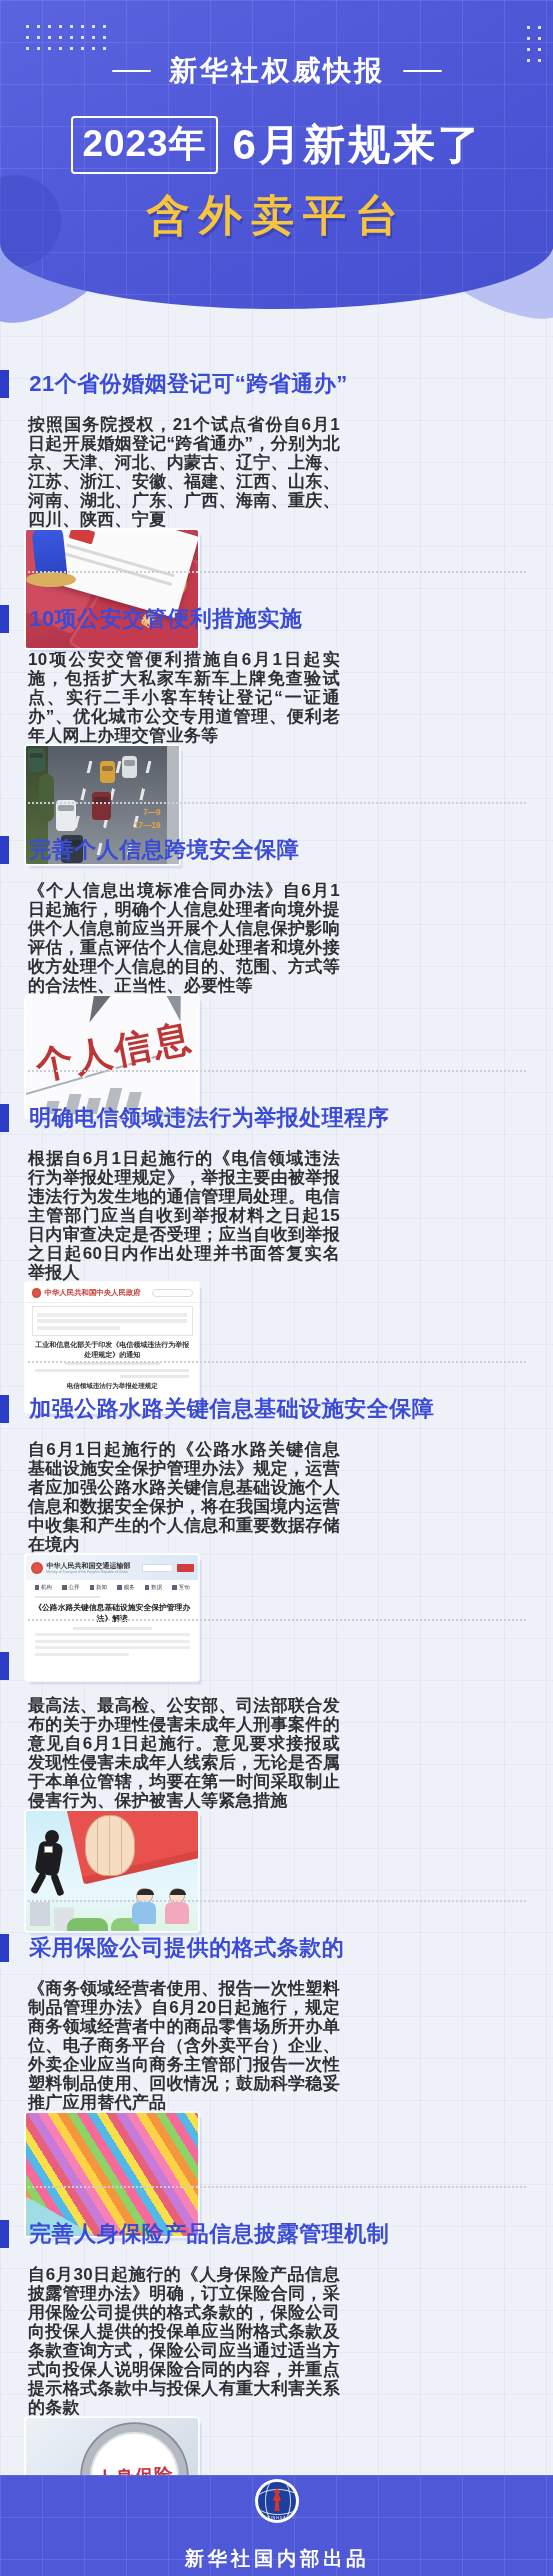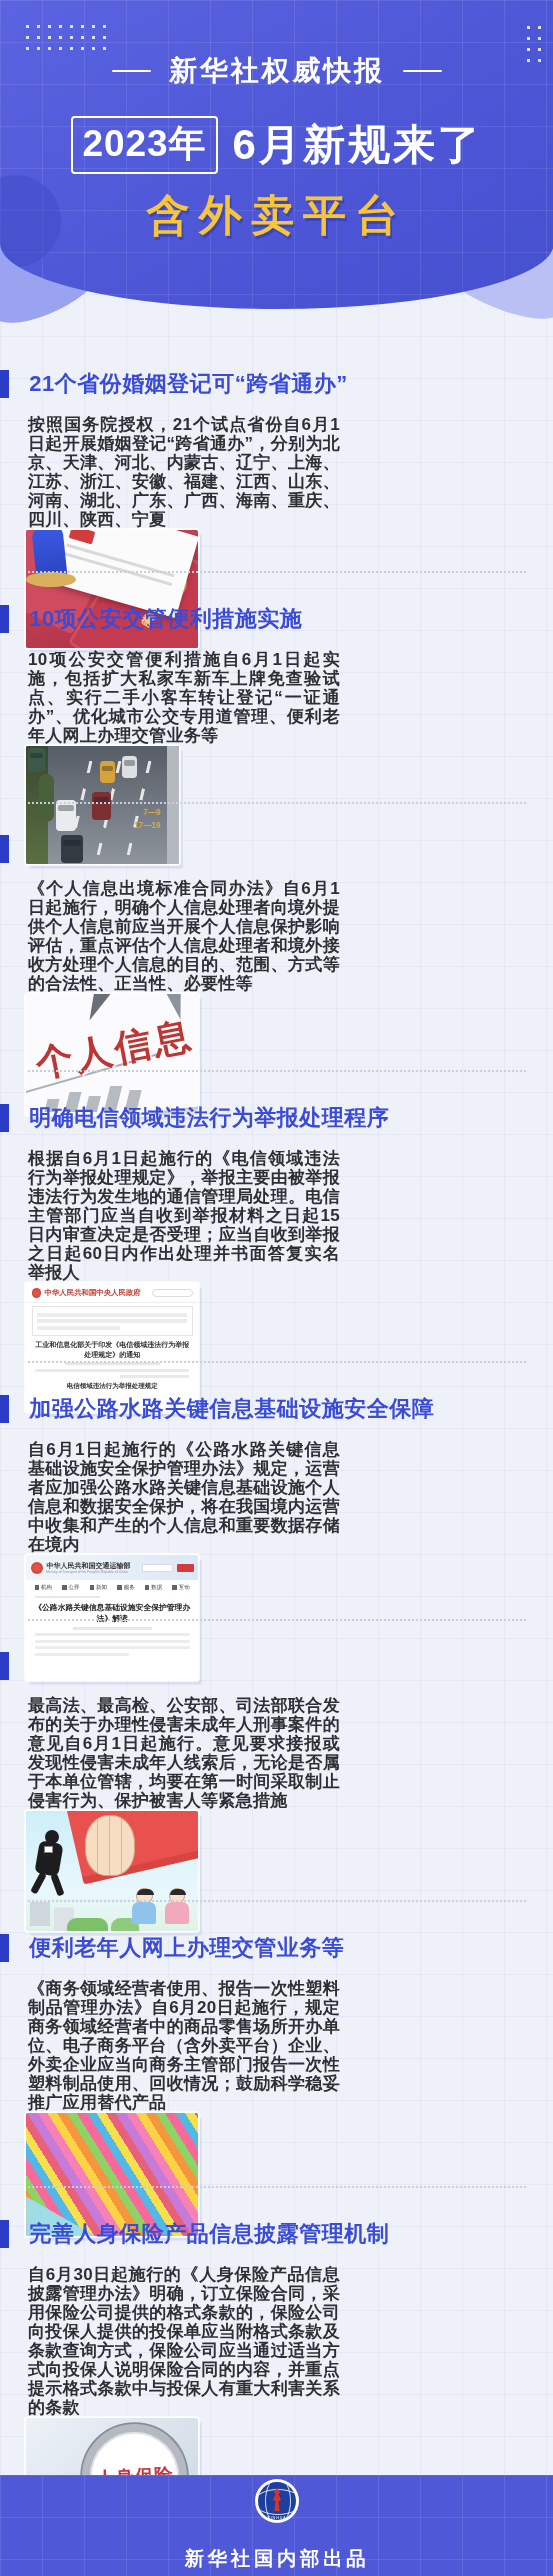--- a/index.html
+++ b/index.html
@@ -308,20 +308,21 @@
         <div class="tr-mk tr-m1">7—9</div>
         <div class="tr-mk tr-m2">17—19</div>
       </div>
     </div>
     <div class="sep"></div>
   </div>
 
   <div class="section s3">
     <div class="sec-head">
       <span class="sec-bar"></span>
+      <span class="sec-title">完善个人信息跨境安全保障</span>
     </div>
     <div class="sec-body">
       <p class="sec-text">《个人信息出境标准合同办法》自6月1日起施行，明确个人信息处理者向境外提供个人信息前应当开展个人信息保护影响评估，重点评估个人信息处理者和境外接收方处理个人信息的目的、范围、方式等的合法性、正当性、必要性等</p>
       <div class="sec-img ph-pinfo">
         <div class="pi-sheet"></div>
         <div class="pi-pen pi-p1"></div>
         <div class="pi-pen pi-p2"></div>
         <div class="pi-line"></div>
         <div class="pi-bars">
           <div class="pi-bar" style="height:13px"></div>
@@ -448,21 +449,21 @@
           </div>
         </div>
       </div>
     </div>
     <div class="sep"></div>
   </div>
 
   <div class="section s7">
     <div class="sec-head">
       <span class="sec-bar"></span>
-      <span class="sec-title">便利老年人网上办理交管业务等</span>
+      <span class="sec-title">采用保险公司提供的格式条款的</span>
     </div>
     <div class="sec-body">
       <p class="sec-text">《商务领域经营者使用、报告一次性塑料制品管理办法》自6月20日起施行，规定商务领域经营者中的商品零售场所开办单位、电子商务平台（含外卖平台）企业、外卖企业应当向商务主管部门报告一次性塑料制品使用、回收情况；鼓励科学稳妥推广应用替代产品</p>
       <div class="sec-img ph-straws">
         <div class="st-corner"></div>
       </div>
     </div>
     <div class="sep"></div>
   </div>
 

